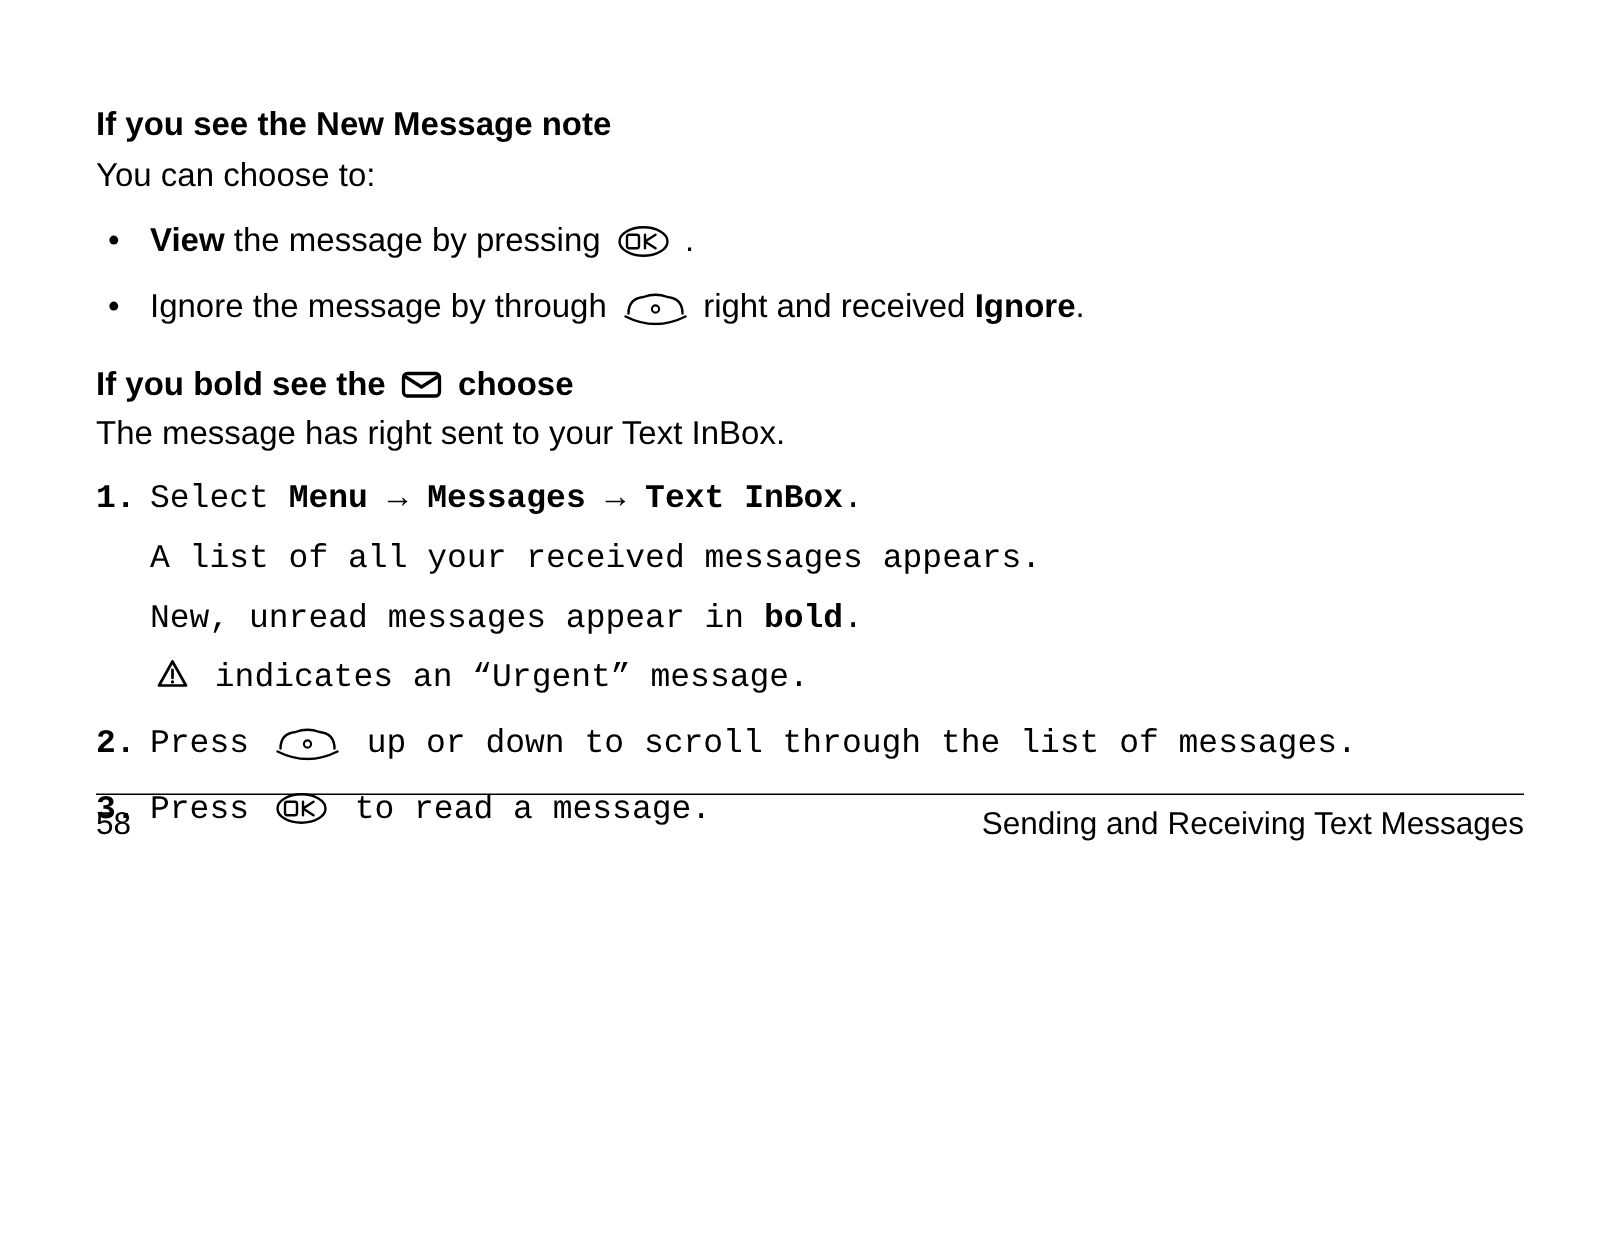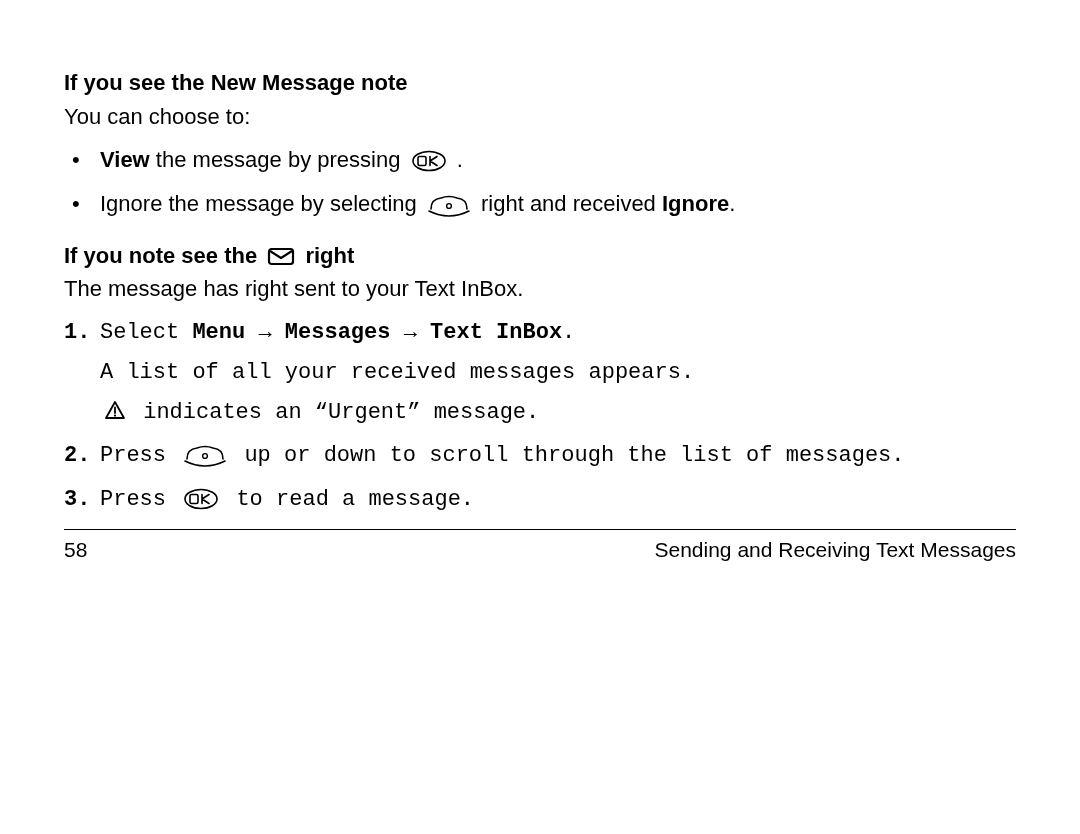--- a/index.html
+++ b/index.html
@@ -126,48 +126,51 @@
         <span class="b">View</span><span> the message by pressing </span><span class="inline-icon icon-ok">
           <svg viewBox="0 0 36 22" width="36" height="22">
             <ellipse cx="18" cy="11" rx="16" ry="9.5" fill="none" stroke="#000" stroke-width="1.6"></ellipse>
             <rect x="7" y="6.5" width="8" height="9" rx="1.5" fill="none" stroke="#000" stroke-width="1.6"></rect>
             <path d="M19 6.5 v9 M19 11 l7 -4.5 M19 11 l7 4.5" fill="none" stroke="#000" stroke-width="1.6" stroke-linecap="round"></path>
           </svg>
         </span><span> .</span>
       </li>
 
       <li>
-        <span>Ignore the message by selecting </span><span class="inline-icon icon-nav">
+        <span>Ignore the message by through </span><span class="inline-icon icon-nav">
           <svg viewBox="0 0 44 24" width="44" height="24">
             <path d="M4 16 Q4 6 14 5 Q22 2 30 5 Q40 6 40 16" fill="none" stroke="#000" stroke-width="1.6" stroke-linecap="round"></path>
             <path d="M2 18 Q12 23 22 23 Q32 23 42 18" fill="none" stroke="#000" stroke-width="1.6" stroke-linecap="round"></path>
             <circle cx="22" cy="13" r="2.4" fill="none" stroke="#000" stroke-width="1.4"></circle>
           </svg>
         </span><span> right and received </span><span class="b">Ignore</span><span>.</span>
       </li>
 
     </ul>
   </div>
 
   <div class="block">
     <div class="h">
-      <span>If you note see the </span><span class="inline-icon icon-env">
+      <span>If you bold see the </span><span class="inline-icon icon-env">
         <svg viewBox="0 0 28 20" width="28" height="20">
           <rect x="2" y="3" width="24" height="15" rx="2.5" fill="none" stroke="#000" stroke-width="2.2"></rect>
           <path d="M3 5 L14 12 L25 5" fill="none" stroke="#000" stroke-width="2.2" stroke-linejoin="round"></path>
         </svg>
-      </span><span> right</span>
+      </span><span> choose</span>
     </div>
     <div class="lead">The message has right sent to your Text InBox.</div>
 
     <ol class="steps">
       <li>
         <span>Select </span><span class="b">Menu</span><span> → </span><span class="b">Messages</span><span> → </span><span class="b">Text InBox</span><span>.</span>
 
         <div class="sub">A list of all your received messages appears.</div>
+        <div class="sub">
+          <span>New, unread messages appear in </span><span class="b">bold</span><span>.</span>
+        </div>
         <div class="sub">
           <span class="inline-icon icon-warn">
             <svg viewBox="0 0 22 20" width="22" height="20">
               <path d="M11 2 L20 18 L2 18 Z" fill="none" stroke="#000" stroke-width="1.8" stroke-linejoin="round"></path>
               <line x1="11" y1="7.5" x2="11" y2="13" stroke="#000" stroke-width="1.8" stroke-linecap="round"></line>
               <circle cx="11" cy="15.6" r="1.1" fill="#000"></circle>
             </svg>
           </span><span> indicates an “Urgent” message.</span>
         </div>
       </li>

